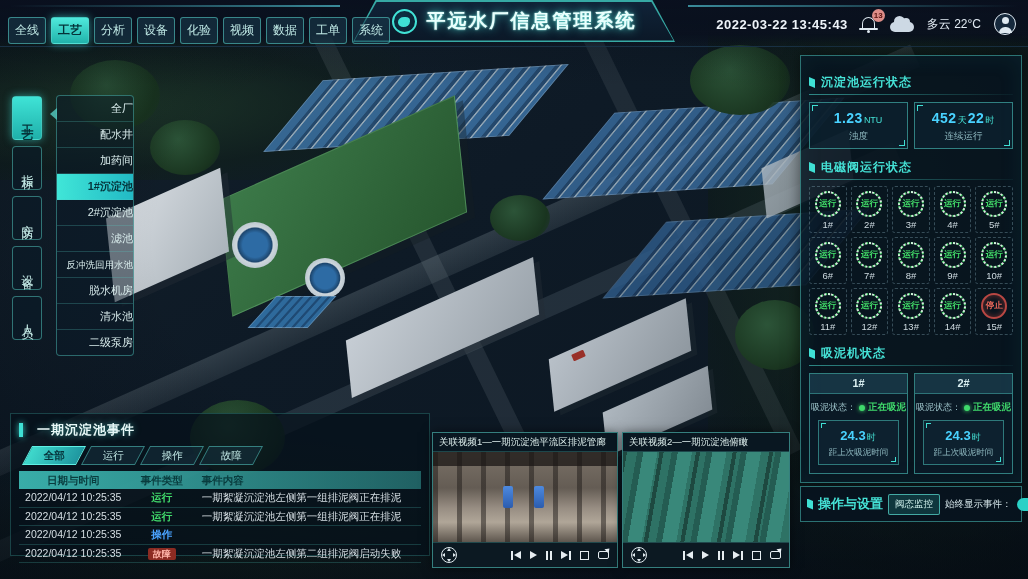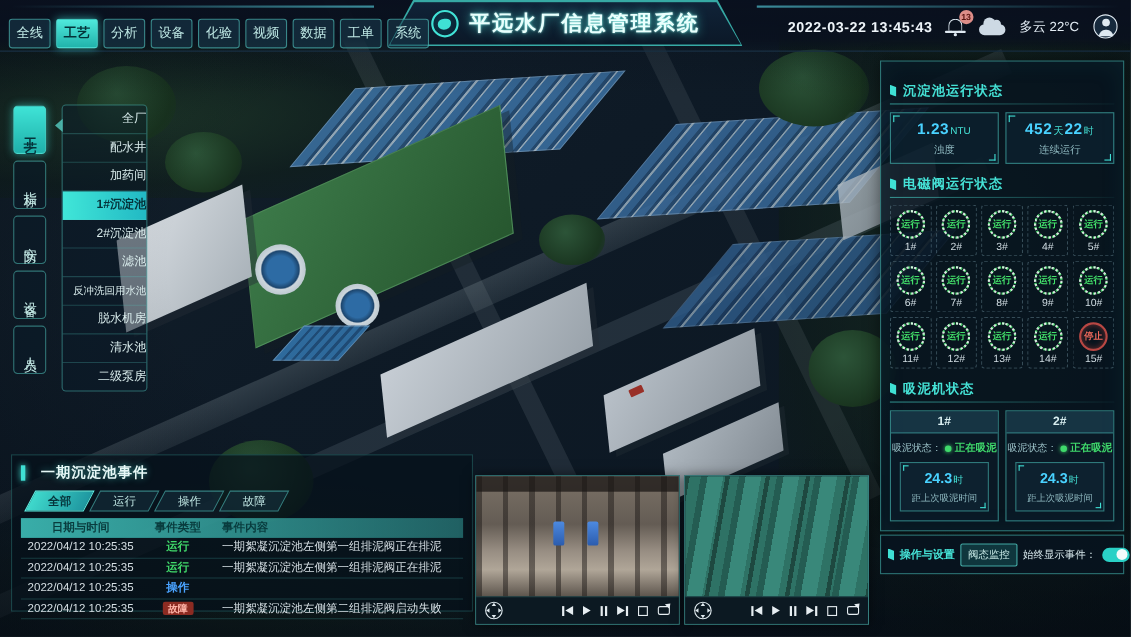--- a/index.html
+++ b/index.html
@@ -139,21 +139,21 @@
   .mud-inner::before{content:"";position:absolute;left:2px;top:2px;width:4px;height:4px;border-left:1.5px solid #3fe0d4;border-top:1.5px solid #3fe0d4}
   .mud-inner::after{content:"";position:absolute;right:2px;bottom:2px;width:4px;height:4px;border-right:1.5px solid #3fe0d4;border-bottom:1.5px solid #3fe0d4}
   .mud-val{font-size:13px;font-weight:bold;color:#49d2ff}
   .mud-cap{font-size:8.5px;color:#8fb9c0;margin-top:3px}
 
   
   .ops{position:absolute;left:800px;top:486px;width:222px;height:36px;z-index:6;box-sizing:border-box;
     background:rgba(7,19,31,.87);border:1px solid rgba(80,210,200,.5);
     display:flex;align-items:center;padding:0 6px;gap:5px}
   .ops .sec-bullet{flex:0 0 auto}
-  .ops-title{font-size:10px;font-weight:bold;color:#45e2d6;white-space:nowrap}
+  .ops-title{font-size:13px;font-weight:bold;color:#45e2d6;white-space:nowrap}
   .ops-btn{font-size:9.5px;color:#cdeeea;background:rgba(40,160,155,.25);border:1px solid rgba(90,220,210,.7);
     padding:3px 6px;border-radius:2px;cursor:pointer;white-space:nowrap}
   .ops-label{font-size:9.5px;color:#d6e6ea;white-space:nowrap;margin-left:auto}
   .toggle{width:25px;height:13px;border-radius:7px;background:#2ad1c6;position:relative;cursor:pointer;flex:0 0 auto}
   .toggle::after{content:"";position:absolute;right:1.5px;top:1.5px;width:10px;height:10px;border-radius:50%;background:#f2fbfa}
 
   
   .events{position:absolute;left:10px;top:413px;width:420px;height:143px;z-index:6;box-sizing:border-box;
     background:rgba(6,16,26,.72);border:1px solid rgba(80,210,200,.25);padding:6px 8px}
   .ev-title-row{display:flex;align-items:center;gap:7px;height:20px}
@@ -524,20 +524,21 @@
     <span class="c2"><span class="t-op">操作</span></span>
   </div>
   <div class="ev-row">
     <span class="c1">2022/04/12 10:25:35</span>
     <span class="c2"><span class="t-fault">故障</span></span>
     <span class="c3">一期絮凝沉淀池左侧第二组排泥阀启动失败</span>
   </div>
 </div>
 
 <div class="video v1">
+  <div class="v-title">关联视频1—一期沉淀池平流区排泥管廊</div>
   <div class="v-body">
     <span class="ceil"></span>
     <span class="pump p1"></span>
     <span class="pump p2"></span>
   </div>
   <div class="v-ctrl">
     <span class="dpad">
         <span class="dl"></span>
         <span class="dr"></span>
       </span>
@@ -555,20 +556,21 @@
     <span class="ic">
         <span class="tri-r"></span>
         <span class="bar"></span>
       </span>
     <span class="fs"></span>
     <span class="loop"></span>
   </div>
 </div>
 
 <div class="video v2">
+  <div class="v-title">关联视频2—一期沉淀池俯瞰</div>
   <div class="v-body"></div>
   <div class="v-ctrl">
     <span class="dpad">
         <span class="dl"></span>
         <span class="dr"></span>
       </span>
     <span class="ic">
         <span class="bar"></span>
         <span class="tri-l"></span>
       </span>

